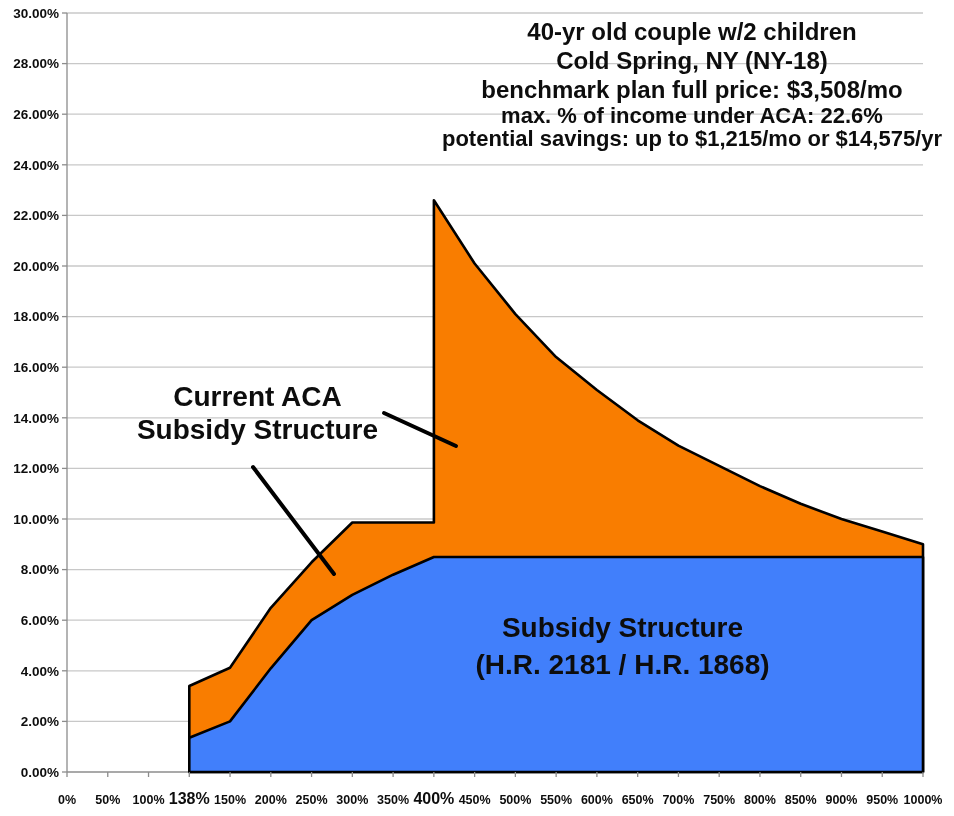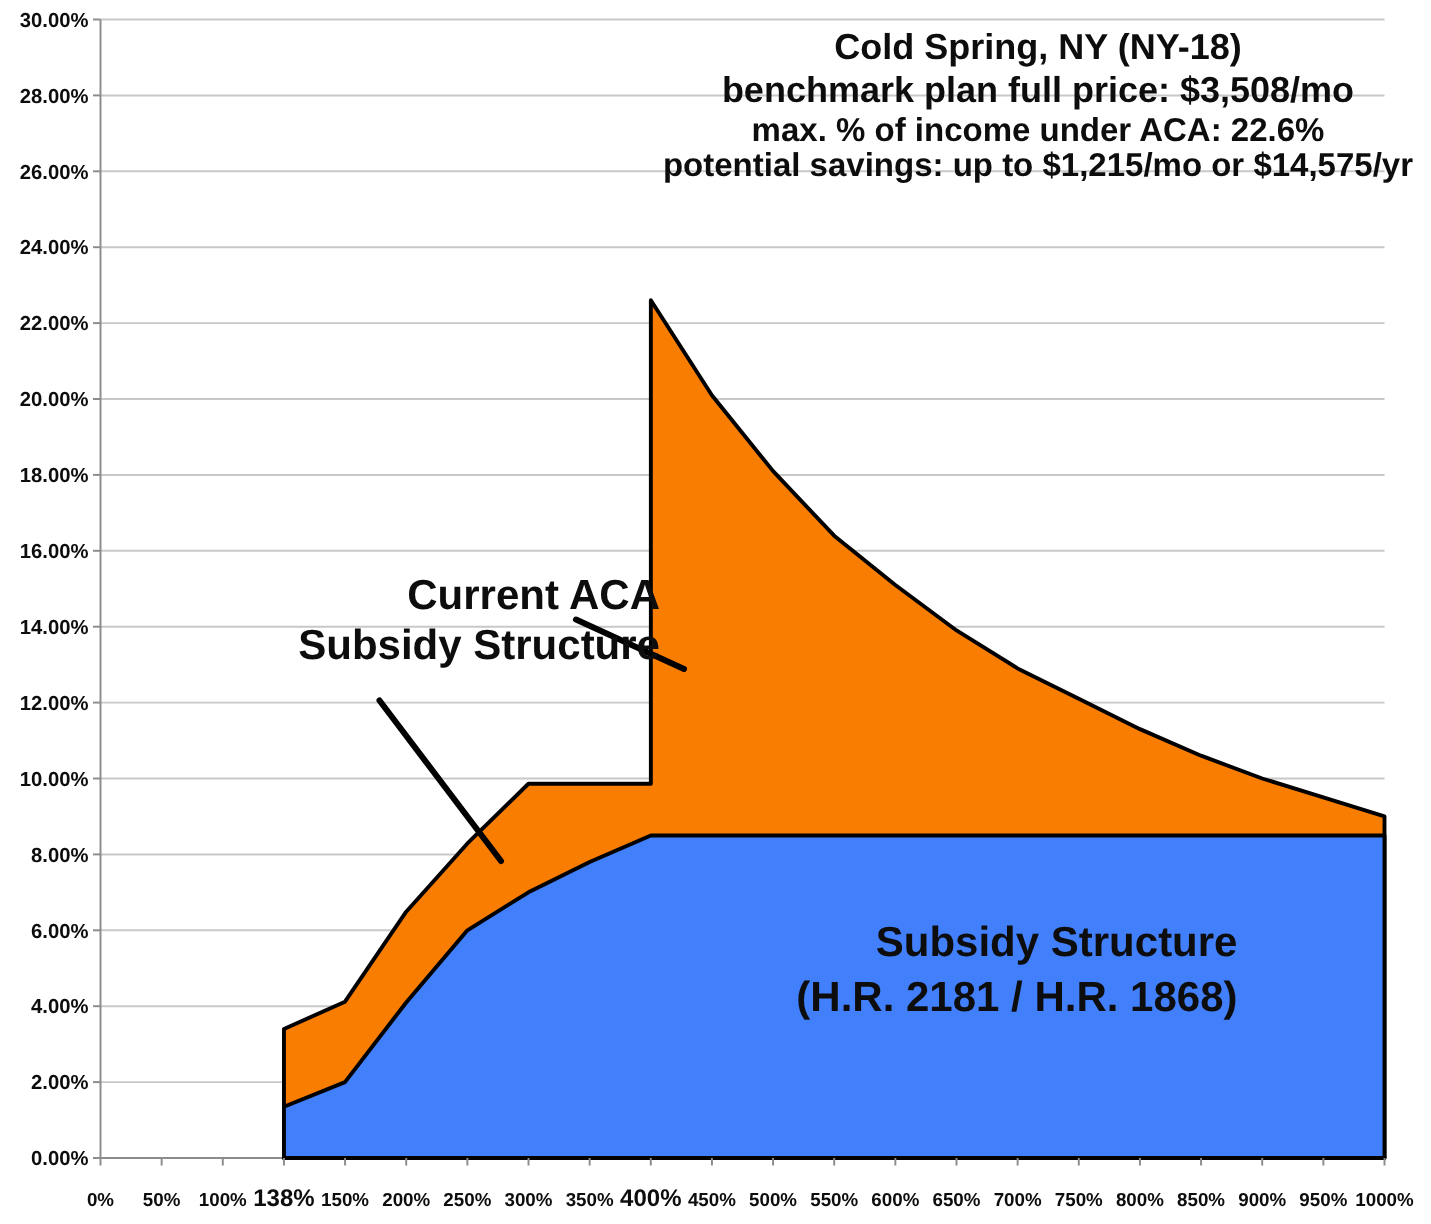--- a/index.html
+++ b/index.html
@@ -15,21 +15,21 @@
     position:absolute;
     left:438px;top:17px;width:508px;
     text-align:center;
     color:#0d0d0d;
     font-weight:bold;
   }
   .ann-big{font-size:24px;line-height:29px;}
   .ann-small{font-size:22px;line-height:23px;}
   .series-label{
     position:absolute;
-    text-align:right;
+    text-align:center;
     color:#0d0d0d;
     font-weight:bold;
     font-size:28px;
   }
   .label-aca{left:75px;top:380px;width:365px;line-height:33px;}
   .label-house{left:420px;top:609px;width:405px;line-height:37px;}
 </style>
 </head>
 <body>
 
@@ -129,20 +129,21 @@
       <text x="841.4761904761905" y="804" text-anchor="middle" font-size="12.5" font-weight="bold" fill="#0D0D0D">900%</text>
       <line x1="882.2380952380952" y1="772" x2="882.2380952380952" y2="777" stroke="#8C8C8C" stroke-width="1.3"></line>
       <text x="882.2380952380952" y="804" text-anchor="middle" font-size="12.5" font-weight="bold" fill="#0D0D0D">950%</text>
       <line x1="923" y1="772" x2="923" y2="777" stroke="#8C8C8C" stroke-width="1.3"></line>
       <text x="923" y="804" text-anchor="middle" font-size="12.5" font-weight="bold" fill="#0D0D0D">1000%</text>
       <line x1="384" y1="413" x2="456" y2="446" stroke="#000000" stroke-width="4" stroke-linecap="round"></line>
       <line x1="253" y1="467" x2="334" y2="574" stroke="#000000" stroke-width="4" stroke-linecap="round"></line>
     </svg>
 
   <div class="annotation">
+    <div class="ann-big">40-yr old couple w/2 children</div>
     <div class="ann-big">Cold Spring, NY (NY-18)</div>
     <div class="ann-big">benchmark plan full price: $3,508/mo</div>
     <div class="ann-small">max. % of income under ACA: 22.6%</div>
     <div class="ann-small">potential savings: up to $1,215/mo or $14,575/yr</div>
   </div>
 
   <div class="series-label label-aca">
     <div>Current ACA</div>
     <div>Subsidy Structure</div>
   </div>

